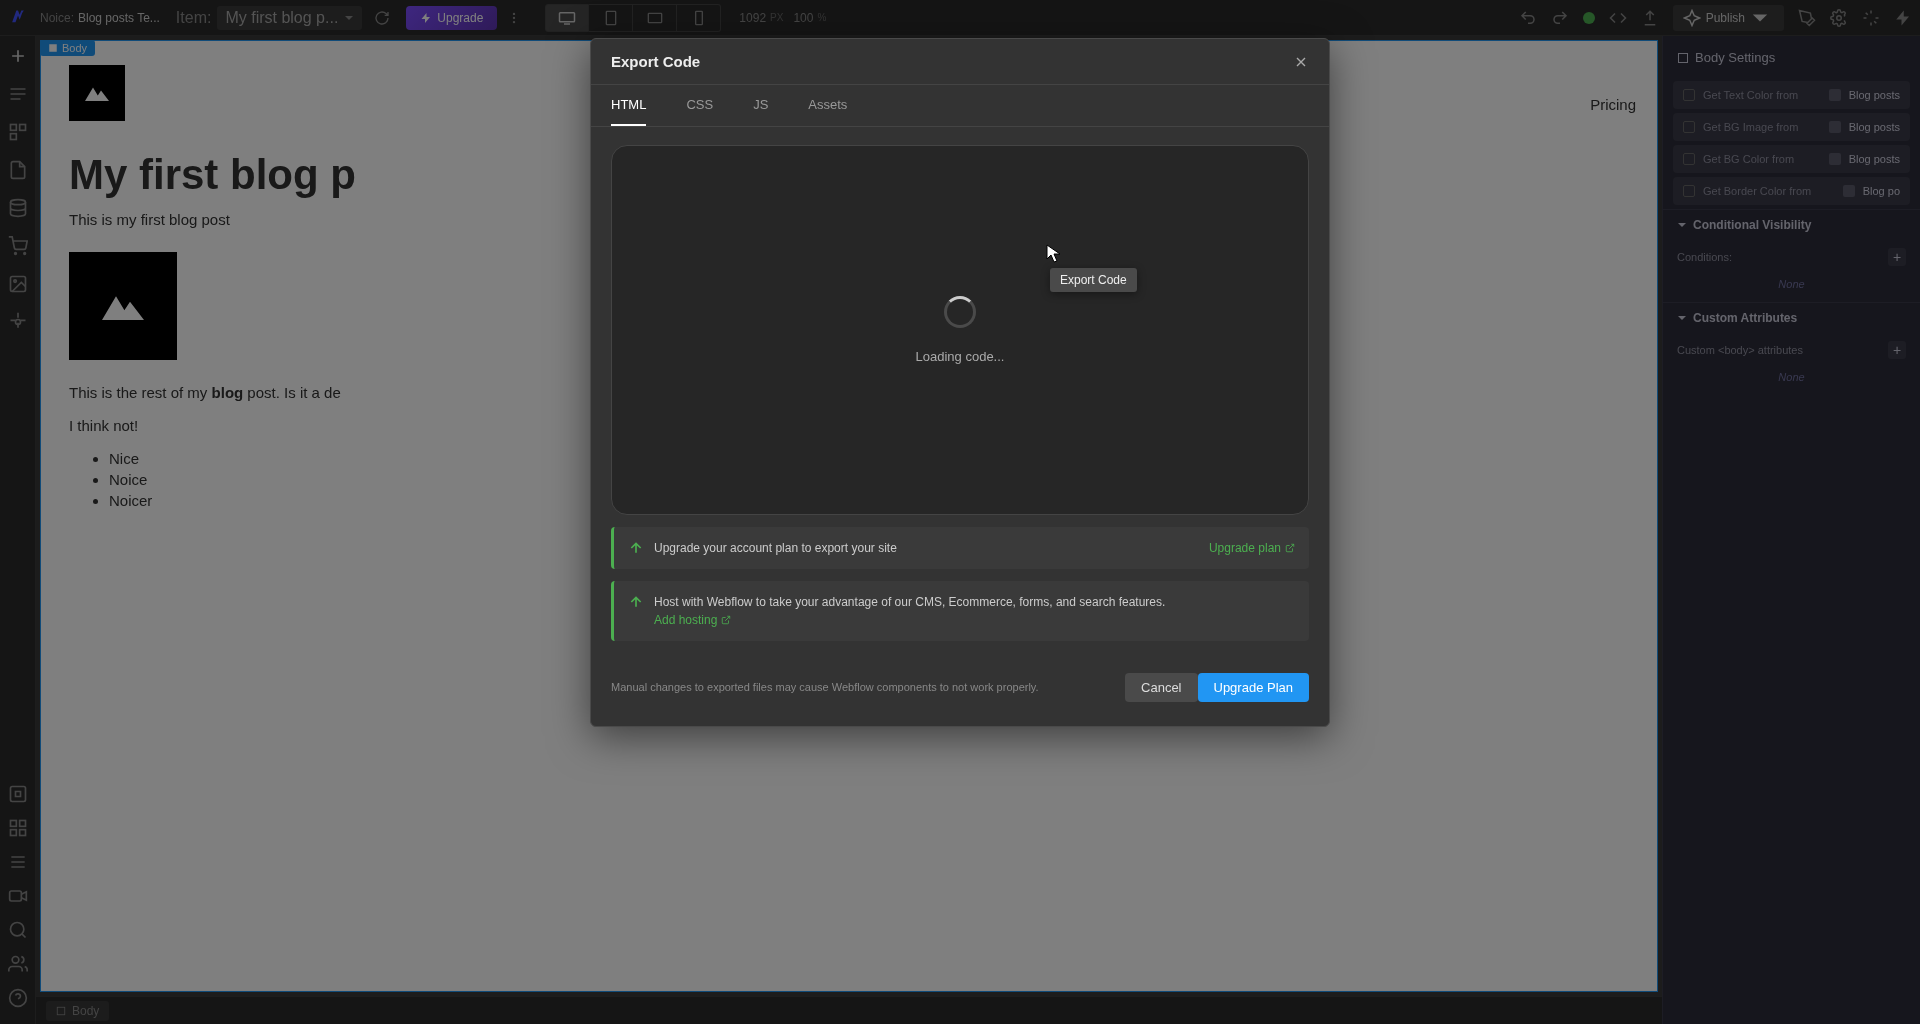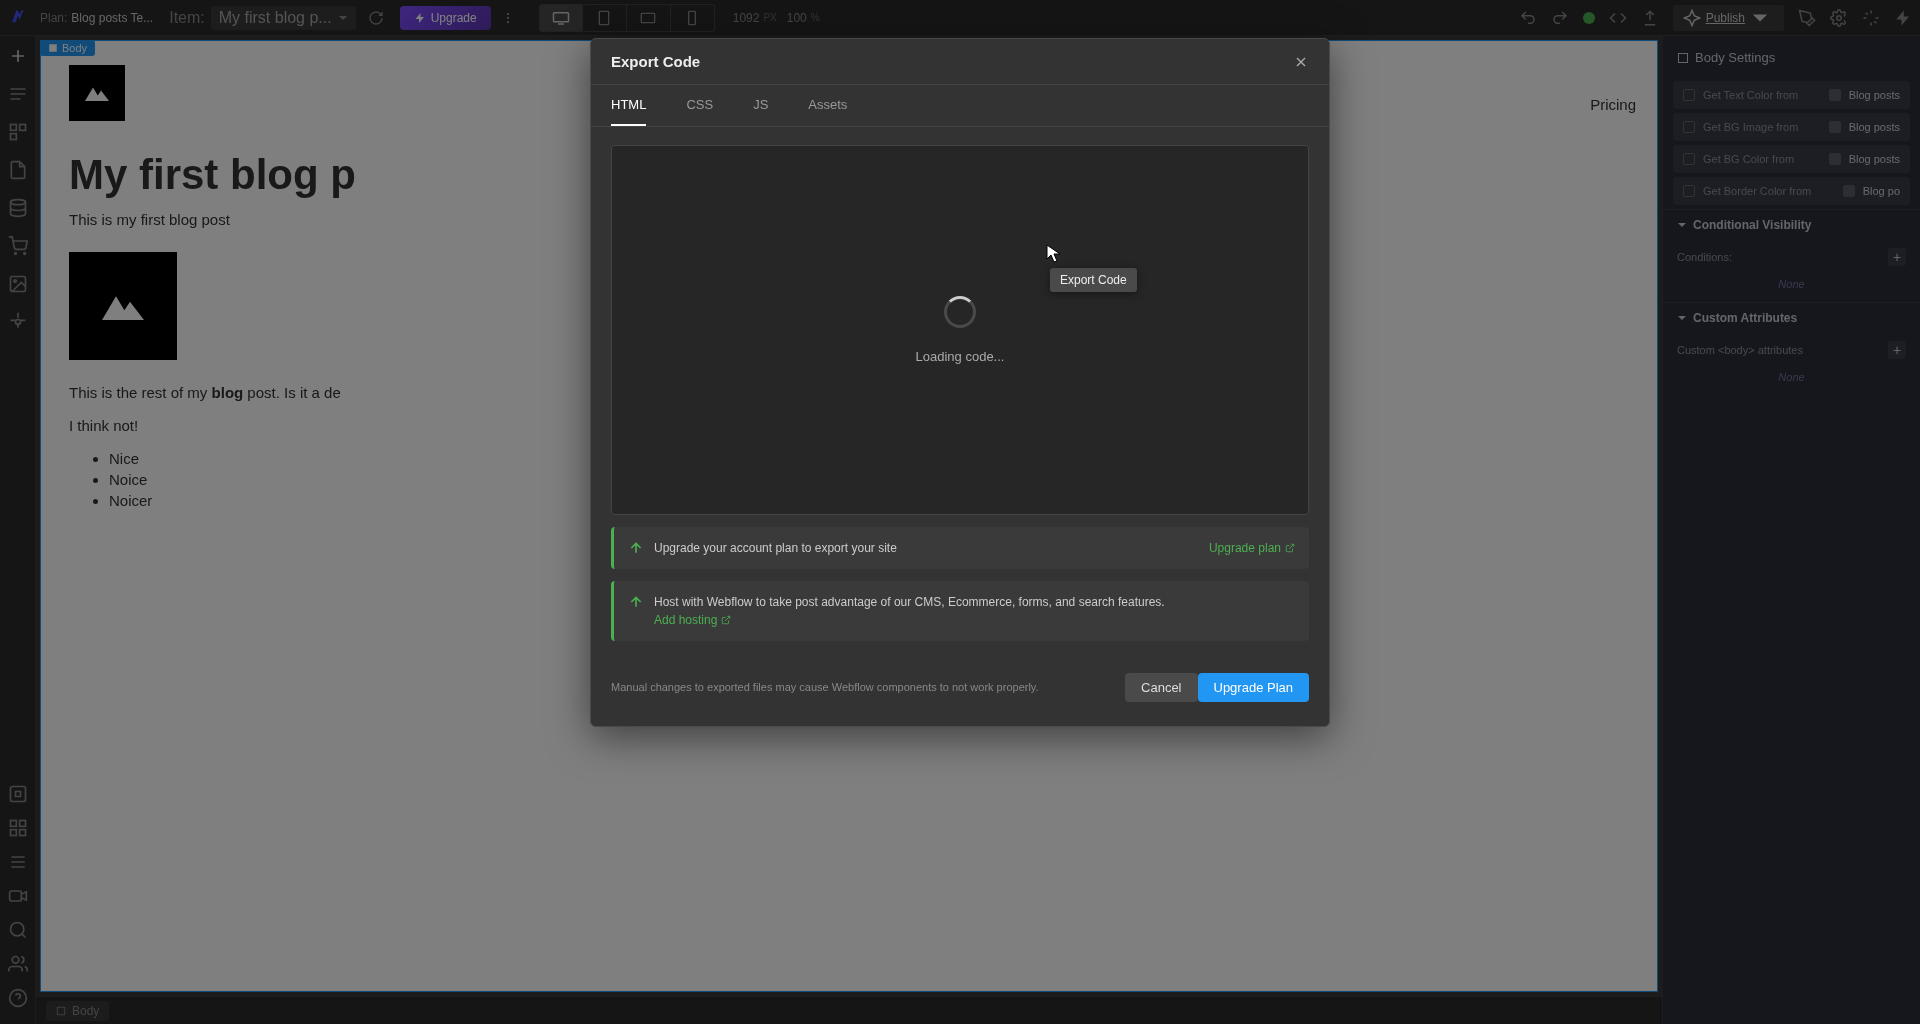--- a/index.html
+++ b/index.html
@@ -24,21 +24,21 @@
     .device-btn:first-child { border-radius: 3px 0 0 3px; }
     .device-btn:last-child { border-radius: 0 3px 3px 0; }
     .device-btn:not(:first-child) { border-left: none; }
     
     .dims { margin-left: 18px; font-size: 12px; color: #888; display: flex; align-items: center; gap: 4px; }
     .dims .px { color: #666; font-size: 10px; }
     
     .top-right { margin-left: auto; display: flex; align-items: center; gap: 14px; }
     .top-right svg, .top-right .icon-slot { width: 18px; height: 18px; color: #888; }
     .status-dot { width: 12px; height: 12px; border-radius: 50%; background: #4caf50; }
-    .publish-btn { display: flex; align-items: center; font-size: 12px; color: #ccc; padding: 4px 10px; background: #3a3a3a; border-radius: 3px; text-decoration: underline; }
+    .publish-btn { display: flex; align-items: center; font-size: 12px; color: #ccc; padding: 4px 10px; background: #3a3a3a; border-radius: 3px; }
     .publish-btn svg { margin-right: 5px; }
     
     
     .left-rail { position: absolute; left: 0; top: 36px; width: 36px; background: #2b2b2b; height: calc(100% - 36px); display: flex; flex-direction: column; align-items: center; padding-top: 10px; gap: 18px; border-right: 1px solid #3a3a3a; }
     .left-rail .rail-btn { width: 20px; height: 20px; color: #888; display: flex; align-items: center; justify-content: center; }
     .left-rail .rail-bottom { margin-top: auto; display: flex; flex-direction: column; gap: 14px; padding-bottom: 16px; align-items: center; }
     .left-rail .rail-bottom .rail-btn { width: 20px; height: 20px; }
     
     
     .canvas-area { position: absolute; left: 36px; top: 36px; right: 258px; bottom: 28px; background: #383838; overflow: hidden; }
@@ -80,21 +80,21 @@
     
     
     .modal { position: absolute; top: 38px; left: 50%; transform: translateX(-50%); width: 740px; background: #333333; border: 1px solid #4a4a4a; border-radius: 6px; z-index: 10; box-shadow: 0 10px 40px rgba(0,0,0,0.5); }
     .modal-header { padding: 14px 20px; border-bottom: 1px solid #444; display: flex; align-items: center; justify-content: space-between; }
     .modal-title { font-size: 15px; font-weight: 600; color: #eee; }
     .modal-close { width: 16px; height: 16px; color: #aaa; cursor: pointer; }
     .modal-tabs { display: flex; gap: 40px; padding: 0 20px; border-bottom: 1px solid #444; }
     .modal-tab { padding: 12px 0; font-size: 13px; color: #999; border-bottom: 2px solid transparent; cursor: pointer; }
     .modal-tab.active { color: #fff; border-bottom-color: #fff; }
     .modal-body { padding: 18px 20px; }
-    .code-box { background: #262626; border: 1px solid #444; border-radius: 4px; height: 370px; display: flex; flex-direction: column; align-items: center; justify-content: center; gap: 21px; }
+    .code-box { background: #262626; border: 1px solid #444; border-radius: 16px; height: 370px; display: flex; flex-direction: column; align-items: center; justify-content: center; gap: 21px; }
     .spinner { width: 32px; height: 32px; border: 3px solid #4a4a4a; border-top-color: #ccc; border-radius: 50%; animation: spin 1s linear infinite; }
     @keyframes spin { to { transform: rotate(360deg); } }
     .loading-text { font-size: 13px; color: #aaa; }
     .banner { display: flex; align-items: flex-start; gap: 10px; padding: 12px 14px; background: #3a3a3a; border-radius: 4px; margin-top: 12px; font-size: 12px; color: #ccc; line-height: 1.5; border-left: 3px solid transparent; }
     .banner.info { border-left-color: #ffa726; }
     .banner.upgrade { border-left-color: #4caf50; }
     .banner-icon { width: 16px; height: 16px; flex-shrink: 0; margin-top: 1px; }
     .banner-text { flex: 1; }
     .banner-link { color: #4caf50; text-decoration: none; display: inline-flex; align-items: center; gap: 4px; }
     .modal-footer { display: flex; align-items: center; padding: 14px 20px 24px; gap: 0; }
@@ -106,21 +106,21 @@
     .tooltip { position: absolute; background: #4a4a4a; color: #eee; font-size: 12px; padding: 5px 10px; border-radius: 3px; z-index: 20; box-shadow: 0 2px 8px rgba(0,0,0,0.4); }
     .cursor { position: absolute; z-index: 21; width: 16px; height: 20px; }
   </style>
 </head>
 <body>
 
 <div class="top-bar">
   <svg class="wf-logo" viewBox="0 0 24 24" fill="#4353ff">
       <path d="M17 6l-3 8-2-5-3 8H5l5-14h2l2 5 2-5h3l-2 3z"></path>
     </svg>
-  <span class="page-label">Plan:</span>
+  <span class="page-label">Noice:</span>
   <span class="page-name">Blog posts Te...</span>
   <span class="item-label">Item:</span>
   <div class="item-dd">
     <span>My first blog p...</span>
     <svg class="chevron" viewBox="0 0 10 10" fill="#888">
         <path d="M1 3l4 4 4-4"></path>
       </svg>
   </div>
   <svg class="reload-icon" viewBox="0 0 24 24" fill="none" stroke="#888" stroke-width="2">
       <path d="M21 12a9 9 0 1 1-3-6.7L21 8M21 3v5h-5"></path>
@@ -434,21 +434,21 @@
           <svg width="10" height="10" viewBox="0 0 24 24" fill="none" stroke="#4caf50" stroke-width="2">
             <path d="M18 13v6a2 2 0 0 1-2 2H5a2 2 0 0 1-2-2V8a2 2 0 0 1 2-2h6M15 3h6v6M10 14L21 3"></path>
           </svg>
         </a>
     </div>
     <div class="banner upgrade">
       <svg class="banner-icon" viewBox="0 0 24 24" fill="none" stroke="#4caf50" stroke-width="2.5">
           <path d="M12 19V5M5 12l7-7 7 7"></path>
         </svg>
       <div class="banner-text">
-        <span>Host with Webflow to take post advantage of our CMS, Ecommerce, forms, and search features.</span><br>
+        <span>Host with Webflow to take your advantage of our CMS, Ecommerce, forms, and search features.</span><br>
         <a class="banner-link">
             <span>Add hosting</span>
             <svg width="10" height="10" viewBox="0 0 24 24" fill="none" stroke="#4caf50" stroke-width="2">
               <path d="M18 13v6a2 2 0 0 1-2 2H5a2 2 0 0 1-2-2V8a2 2 0 0 1 2-2h6M15 3h6v6M10 14L21 3"></path>
             </svg>
           </a>
       </div>
     </div>
   </div>
   <div class="modal-footer">

